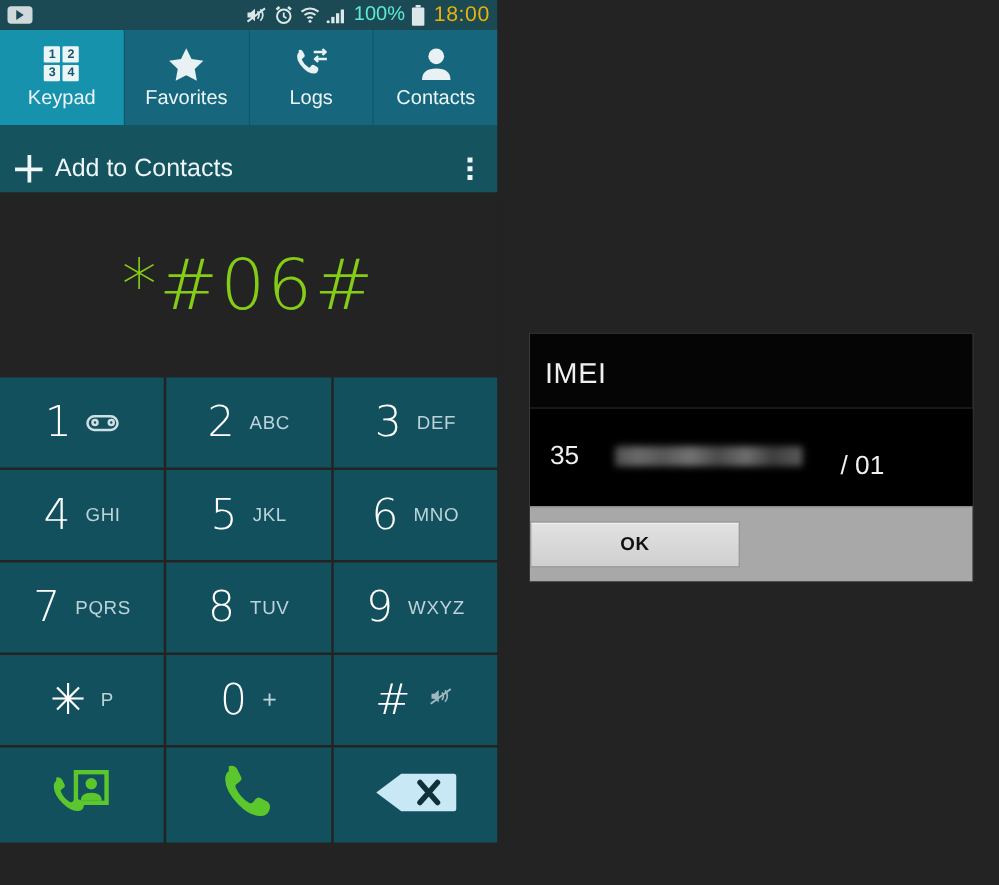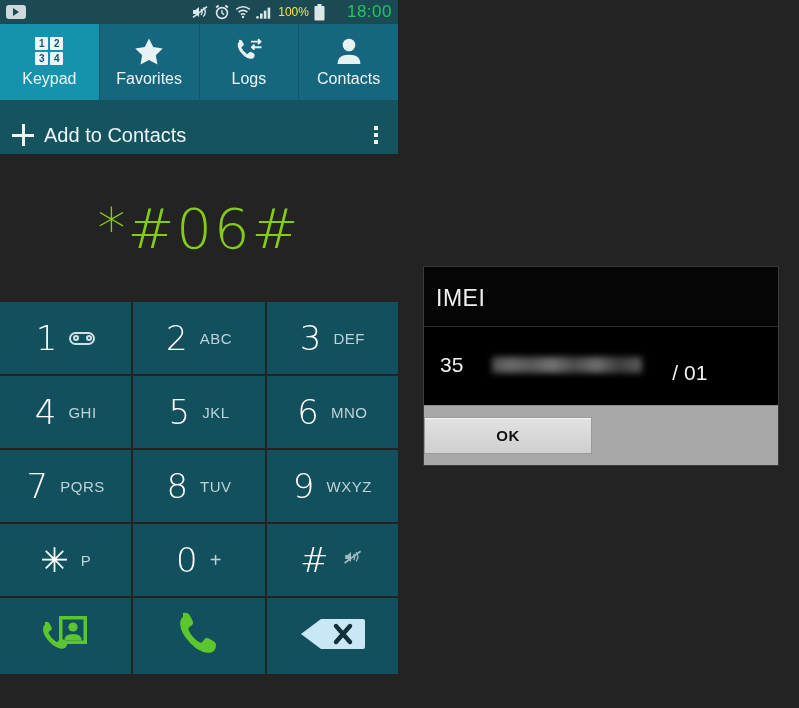--- a/index.html
+++ b/index.html
@@ -57,28 +57,28 @@
   }
   .yt-icon i {
     display: block;
     width: 0; height: 0;
     border-left: 6px solid #1b4a55;
     border-top: 4px solid transparent;
     border-bottom: 4px solid transparent;
   }
   .sb-ico { display: inline-block; line-height: 0; }
   .sb-text {
-    color: #fde047;
-    font-size: 12px;
+    color: #5eead4;
+    font-size: 16px;
     letter-spacing: 0;
   }
   .sb-clock {
-    color: #22c55e;
+    color: #eab308;
     font-size: 17px;
-    margin-left: 17px;
+    margin-left: 2px;
     letter-spacing: 0.5px;
   }
 
   
   .tabs {
     display: flex;
     height: 76px;
     background: #16677d;
   }
   .tab {

